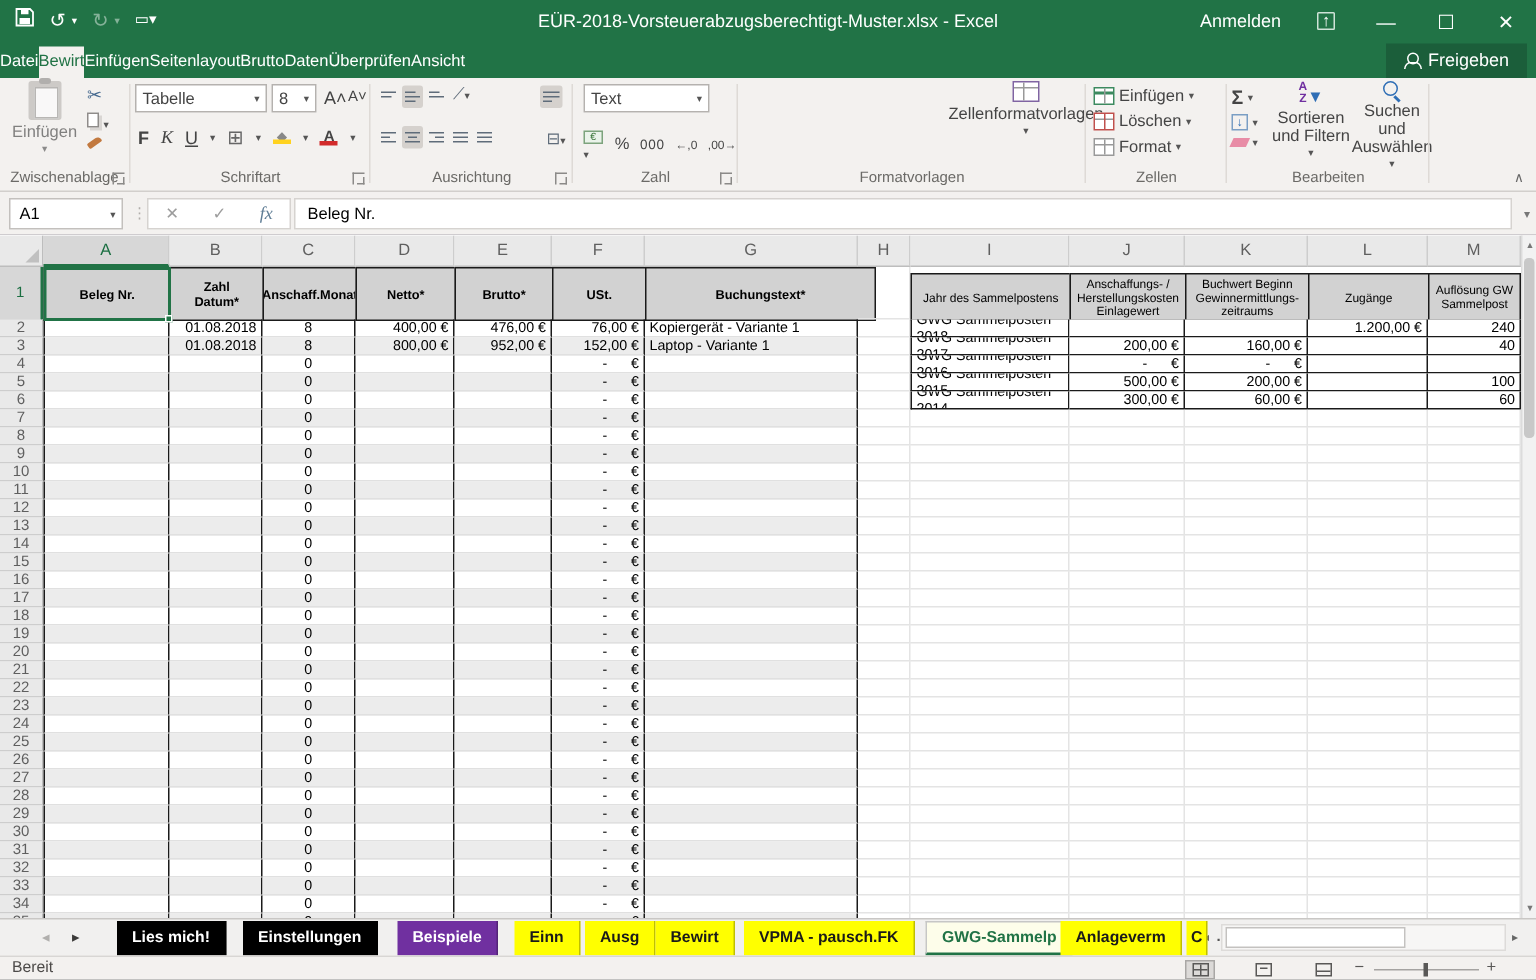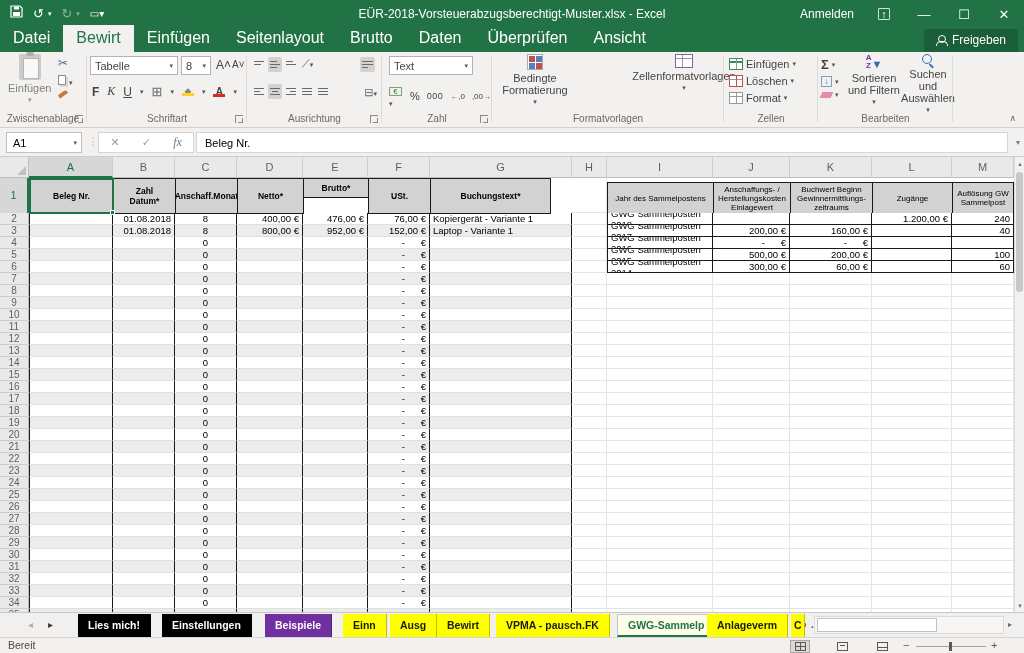--- a/index.html
+++ b/index.html
@@ -15,21 +15,21 @@
   .qat .dd{font-size:7px;margin-left:-6px;}
   .title-text{position:absolute;left:0;right:0;top:0;height:28px;line-height:28px;text-align:center;
        font-size:12px;color:#fff;pointer-events:none;}
   .signin{position:absolute;right:170px;top:0;height:28px;line-height:28px;font-size:12px;cursor:pointer;}
   .winbtns{position:absolute;right:0;top:0;height:28px;display:flex;}
   .winbtn{width:40px;height:28px;display:flex;align-items:center;justify-content:center;font-size:13px;cursor:pointer;}
   .ribdisp{font-size:11px;border:1px solid #cfe3d8;border-radius:1px;padding:0 2px;height:12px;line-height:11px;}
 
   
   .tabrow{position:absolute;left:0;top:28px;width:1024px;height:24px;background:#217346;display:flex;align-items:flex-end;}
-  .rtab{color:#fff;font-size:16px;padding:4px 13px 5px;cursor:pointer;white-space:nowrap;}
+  .rtab{color:#fff;font-size:11px;padding:4px 0 5px;cursor:pointer;white-space:nowrap;}
   .rtab.active{background:#f3f1ef;color:#217346;}
   .tellme{color:#e4f0ea;font-size:12px;padding:4px 8px 5px;display:flex;gap:6px;align-items:center;cursor:pointer;}
   .bulb{display:inline-block;width:10px;height:10px;border:1px solid #e4f0ea;border-radius:50% 50% 40% 40%;position:relative;}
   .bulb:after{content:"";position:absolute;left:2px;bottom:-3px;width:4px;height:2px;background:#e4f0ea;}
   .share{position:absolute;right:6px;bottom:0;background:#1b5e3a;color:#fff;font-size:12px;
          padding:4px 12px 5px;display:flex;align-items:center;gap:6px;cursor:pointer;}
   .person{display:inline-block;width:10px;height:11px;position:relative;}
   .person:before{content:"";position:absolute;left:2px;top:0;width:6px;height:6px;border-radius:50%;border:1px solid #fff;}
   .person:after{content:"";position:absolute;left:0;bottom:0;width:10px;height:4px;border:1px solid #fff;border-bottom:none;border-radius:5px 5px 0 0;}
 
@@ -312,30 +312,20 @@
         <span style="font-size:9px;letter-spacing:.5px;">000</span>
         <span style="font-size:8px;">←,0</span>
         <span style="font-size:8px;">,00→</span>
       </div>
       <div class="rglabel">Zahl</div>
       <div class="launcher" style="right:3px;"></div>
       <div class="rgsep" style="left:108px;"></div>
     </div>
 
     <div class="rgroup" style="left:493px;width:230px;">
-      <div class="bigbtn" style="left:6px;width:72px;">
-        <span class="cf1">
-            <i style="left:1px;top:1px;background:#c0504d;"></i>
-            <i style="left:8px;top:1px;background:#4f81bd;"></i>
-            <i style="left:1px;top:8px;background:#4f81bd;"></i>
-            <i style="left:8px;top:8px;background:#c0504d;"></i>
-          </span>
-        <span class="cap">Bedingte Formatierung</span>
-          <span class="dda">▾</span>
-      </div>
       <div class="bigbtn" style="left:156px;width:70px;">
         <span class="gridico" style="width:18px;height:14px;border-color:#8064a2;"></span>
         <span class="cap">Zellenformatvorlagen</span>
           <span class="dda">▾</span>
       </div>
       <div class="rglabel">Formatvorlagen</div>
       <div class="rgsep" style="left:230px;"></div>
     </div>
 
     <div class="rgroup" style="left:725px;width:92px;">
@@ -457,23 +447,23 @@
         <div class="rowhdr" style="left: 0px; top: 392px; width: 29px; height: 12px;">30</div>
         <div class="rowhdr" style="left: 0px; top: 404px; width: 29px; height: 12px;">31</div>
         <div class="rowhdr" style="left: 0px; top: 416px; width: 29px; height: 12px;">32</div>
         <div class="rowhdr" style="left: 0px; top: 428px; width: 29px; height: 12px;">33</div>
         <div class="rowhdr" style="left: 0px; top: 440px; width: 29px; height: 12px;">34</div>
         <div class="rowhdr" style="left: 0px; top: 452px; width: 29px; height: 12px;">35</div>
         <div class="hc" style="left: 29px; top: 21px; width: 85px; height: 36px;">Beleg Nr.</div>
         <div class="hc" style="left: 113px; top: 21px; width: 63px; height: 36px;">Zahl<br>Datum*</div>
         <div class="hc" style="left: 175px; top: 21px; width: 63px; height: 36px;">Anschaff.Monat</div>
         <div class="hc" style="left: 237px; top: 21px; width: 67px; height: 36px;">Netto*</div>
-        <div class="hc" style="left: 303px; top: 21px; width: 66px; height: 20px;">Brutto*</div>
+        <div class="hc" style="left: 303px; top: 21px; width: 66px; height: 36px;">Brutto*</div>
         <div class="hc" style="left: 368px; top: 21px; width: 63px; height: 36px;">USt.</div>
-        <div class="hc" style="left: 430px; top: 21px; width: 121px; height: 36px;">Buchungstext*</div>
+        <div class="hc" style="left: 430px; top: 21px; width: 154px; height: 36px;">Buchungstext*</div>
         <div class="c pl" style="left: 572px; top: 21px; width: 35px; height: 35px;"></div>
         <div class="hc hcr" style="left: 607px; top: 25px; width: 107px; height: 32px;">Jahr des Sammelpostens</div>
         <div class="hc hcr" style="left: 713px; top: 25px; width: 78px; height: 32px;">Anschaffungs- /<br>Herstellungskosten<br>Einlagewert</div>
         <div class="hc hcr" style="left: 790px; top: 25px; width: 83px; height: 32px;">Buchwert Beginn<br>Gewinnermittlungs-<br>zeitraums</div>
         <div class="hc hcr" style="left: 872px; top: 25px; width: 81px; height: 32px;">Zugänge</div>
         <div class="hc hcr" style="left: 952px; top: 25px; width: 62px; height: 32px;">Auflösung GW<br>Sammelpost</div>
         <div class="c ac lt ltA" style="left: 29px; top: 56px; width: 84px; height: 12px;"></div>
         <div class="c ar lt" style="left: 113px; top: 56px; width: 62px; height: 12px;">01.08.2018</div>
         <div class="c ac lt" style="left: 175px; top: 56px; width: 62px; height: 12px;">8</div>
         <div class="c ar lt" style="left: 237px; top: 56px; width: 66px; height: 12px;">400,00 €</div>

